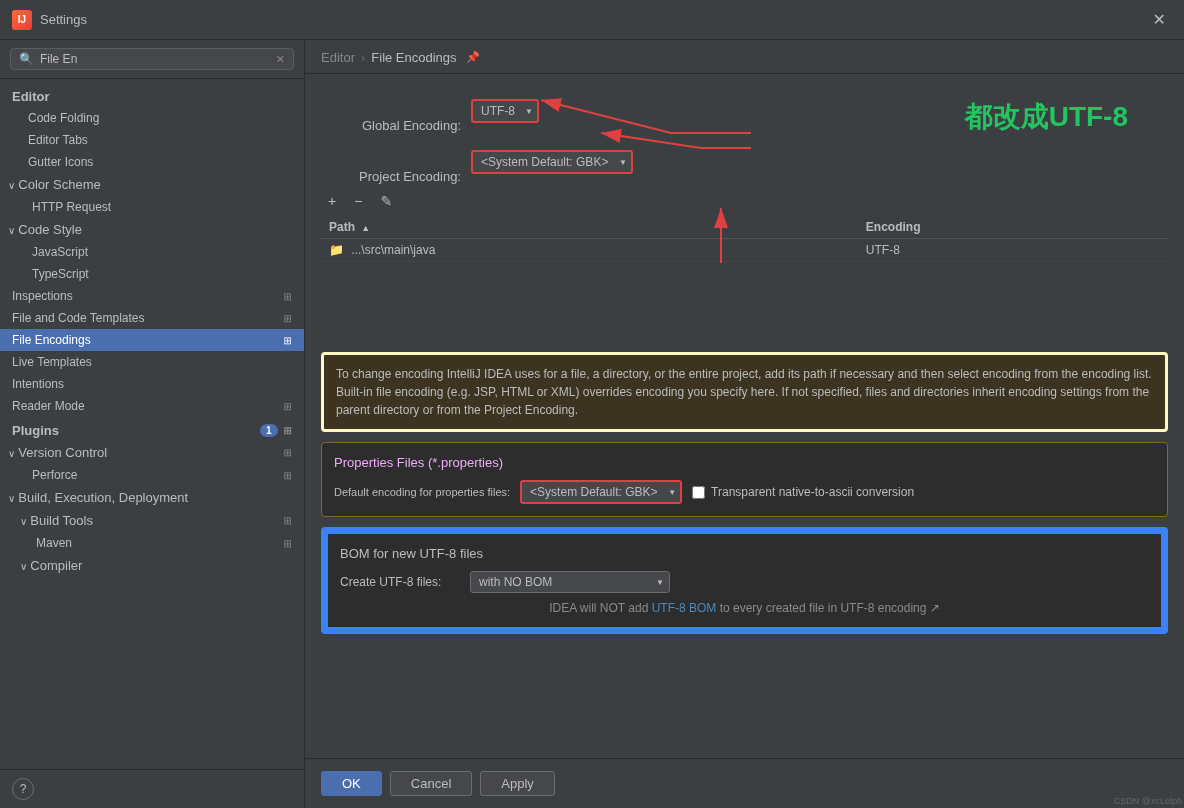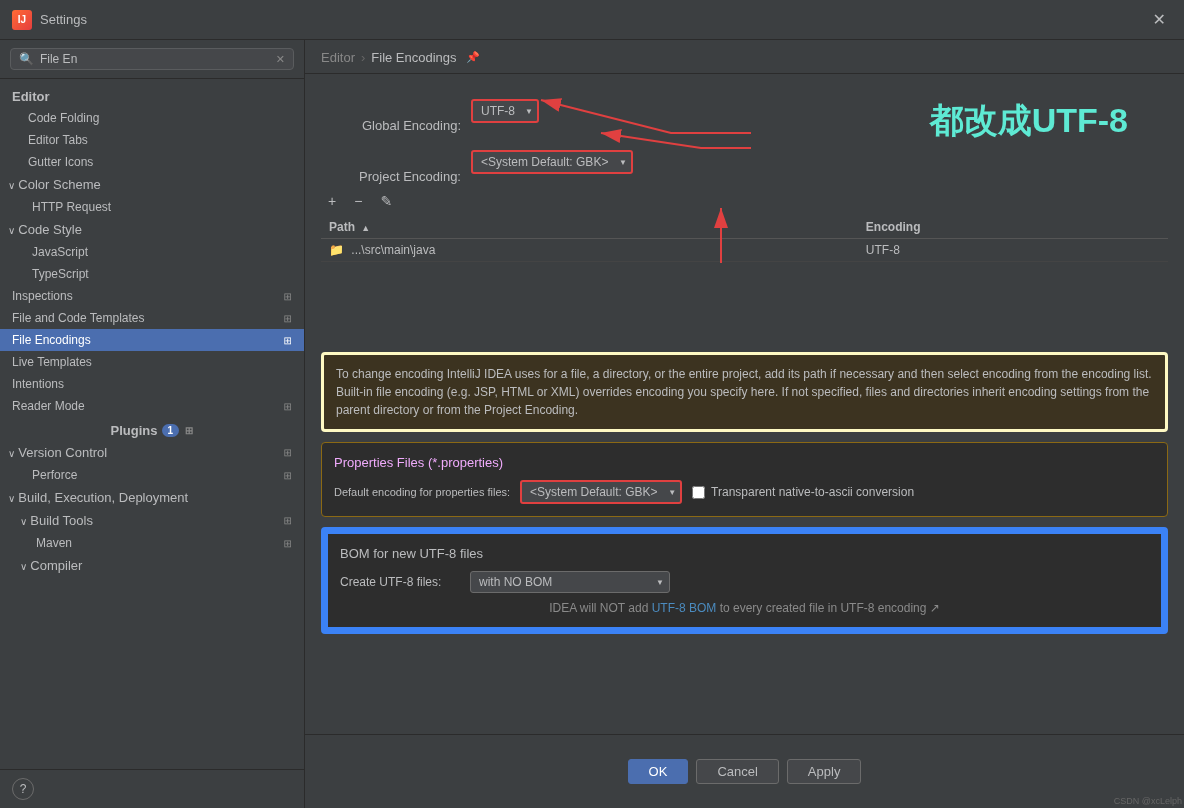--- a/index.html
+++ b/index.html
@@ -139,28 +139,28 @@
       border-radius: 4px; padding: 12px;
     }
     .bom-title { color: #bbbcbe; font-size: 13px; font-weight: 500; margin-bottom: 10px; }
     .bom-row { display: flex; align-items: center; gap: 10px; margin-bottom: 8px; }
     .bom-label { color: #bbbcbe; font-size: 12px; min-width: 120px; }
     .bom-note { font-size: 12px; color: #8a8a8a; text-align: center; }
     .bom-link { color: #4b8bbf; text-decoration: none; }
 
     
     .red-annotation {
-      color: #5eead4; font-size: 34px; font-weight: bold; font-family: 'Microsoft YaHei', 'SimHei', sans-serif;
+      color: #22c55e; font-size: 28px; font-weight: bold; font-family: 'Microsoft YaHei', 'SimHei', sans-serif;
     }
 
     
     .bottom-bar {
-      padding: 24px 16px;
+      padding: 12px 16px;
       border-top: 1px solid #2b2b2b;
-      display: flex; justify-content: center; gap: 8px;
+      display: flex; justify-content: flex-start; gap: 8px;
       background: #3c3f41;
     }
     .btn {
       padding: 4px 20px; border-radius: 3px; font-size: 13px; cursor: pointer;
       border: 1px solid transparent;
     }
     .btn-primary { background: #4b6eaf; color: white; border-color: #4b6eaf; }
     .btn-default { background: #45474a; color: #bbbcbe; border-color: #6b6b6b; }
 
     .watermark { position: fixed; bottom: 2px; right: 2px; font-size: 9px; color: #666; }
@@ -241,21 +241,21 @@
           <span>Live Templates</span>
         </div>
         <div class="sidebar-item" style="padding-left:12px">
           <span>Intentions</span>
         </div>
         <div class="sidebar-item" style="padding-left:12px">
           <span>Reader Mode</span>
           <span class="config-icon">⊞</span>
         </div>
 
-        <div class="sidebar-section-header" style="display:flex;align-items:center;justify-content:center;cursor:pointer">
+        <div class="sidebar-section-header" style="display:flex;align-items:center;justify-content:space-between;cursor:pointer">
           <span>Plugins</span>
           <span style="display:flex;align-items:center;gap:6px">
             <span class="badge">1</span>
             <span class="config-icon">⊞</span>
           </span>
         </div>
 
         <div class="sidebar-item group-header">
           <span><span style="font-size:10px;margin-right:3px">∨</span><span>Version Control</span></span>
           <span class="config-icon">⊞</span>

